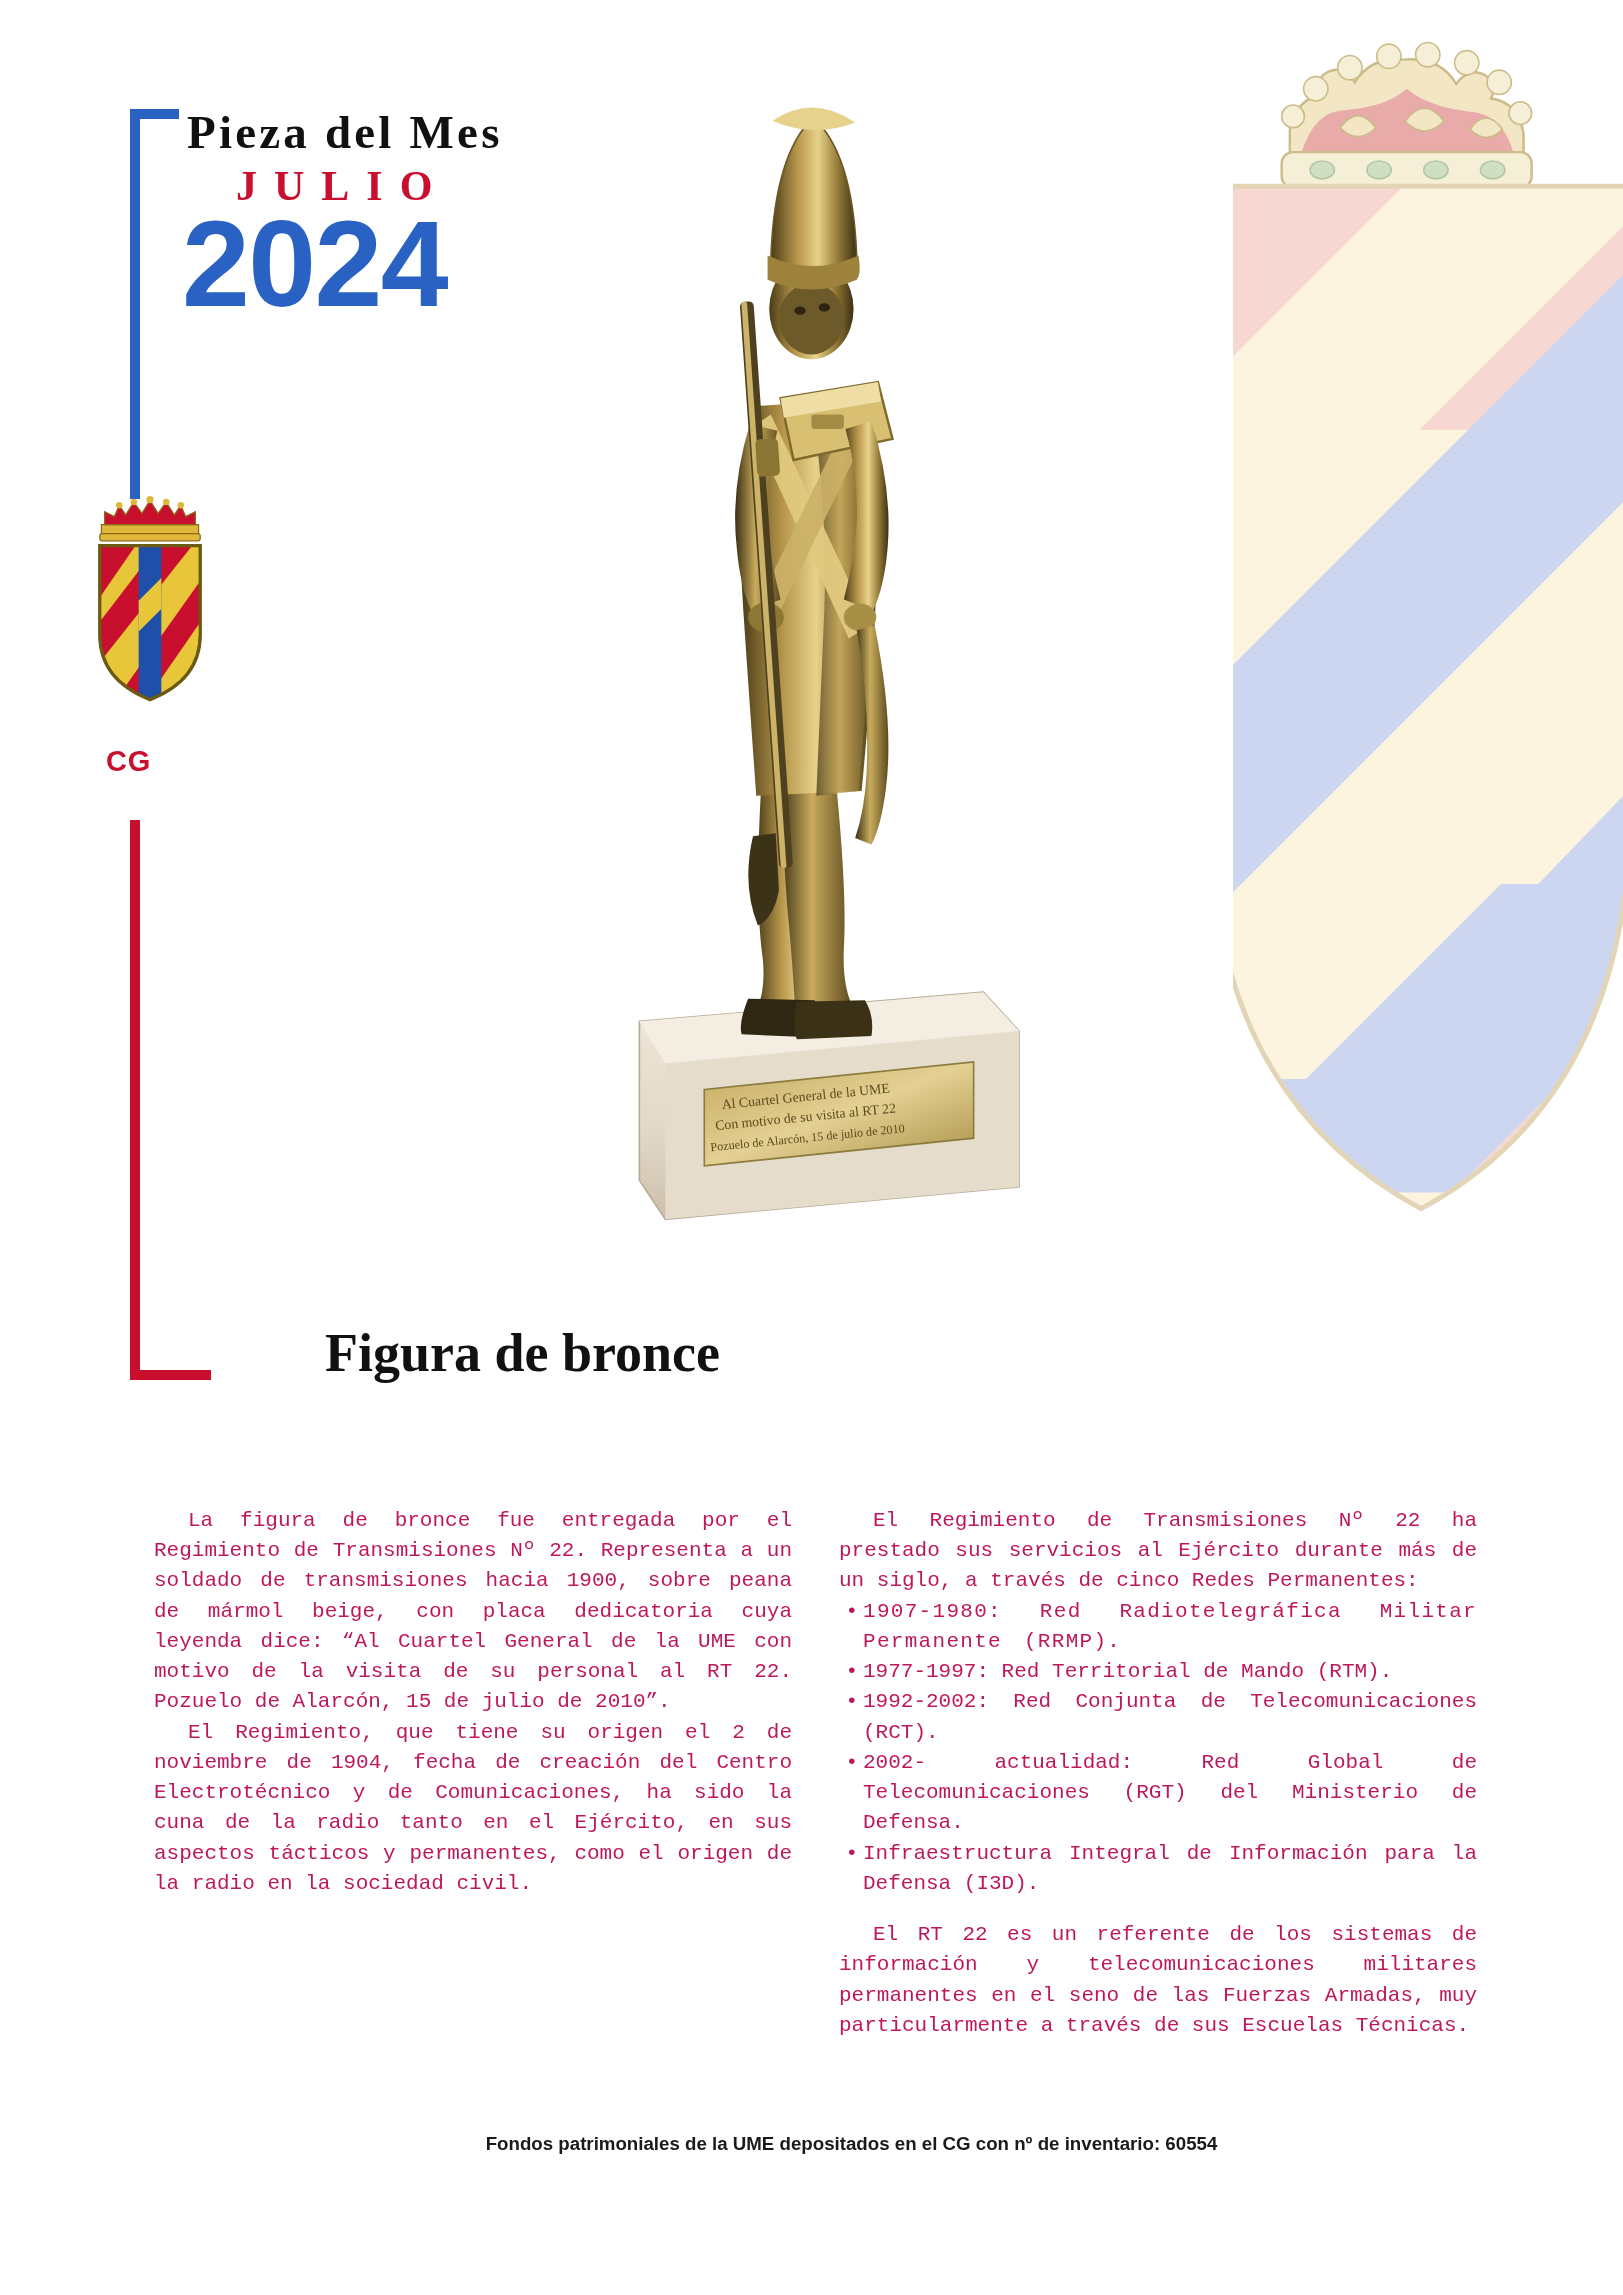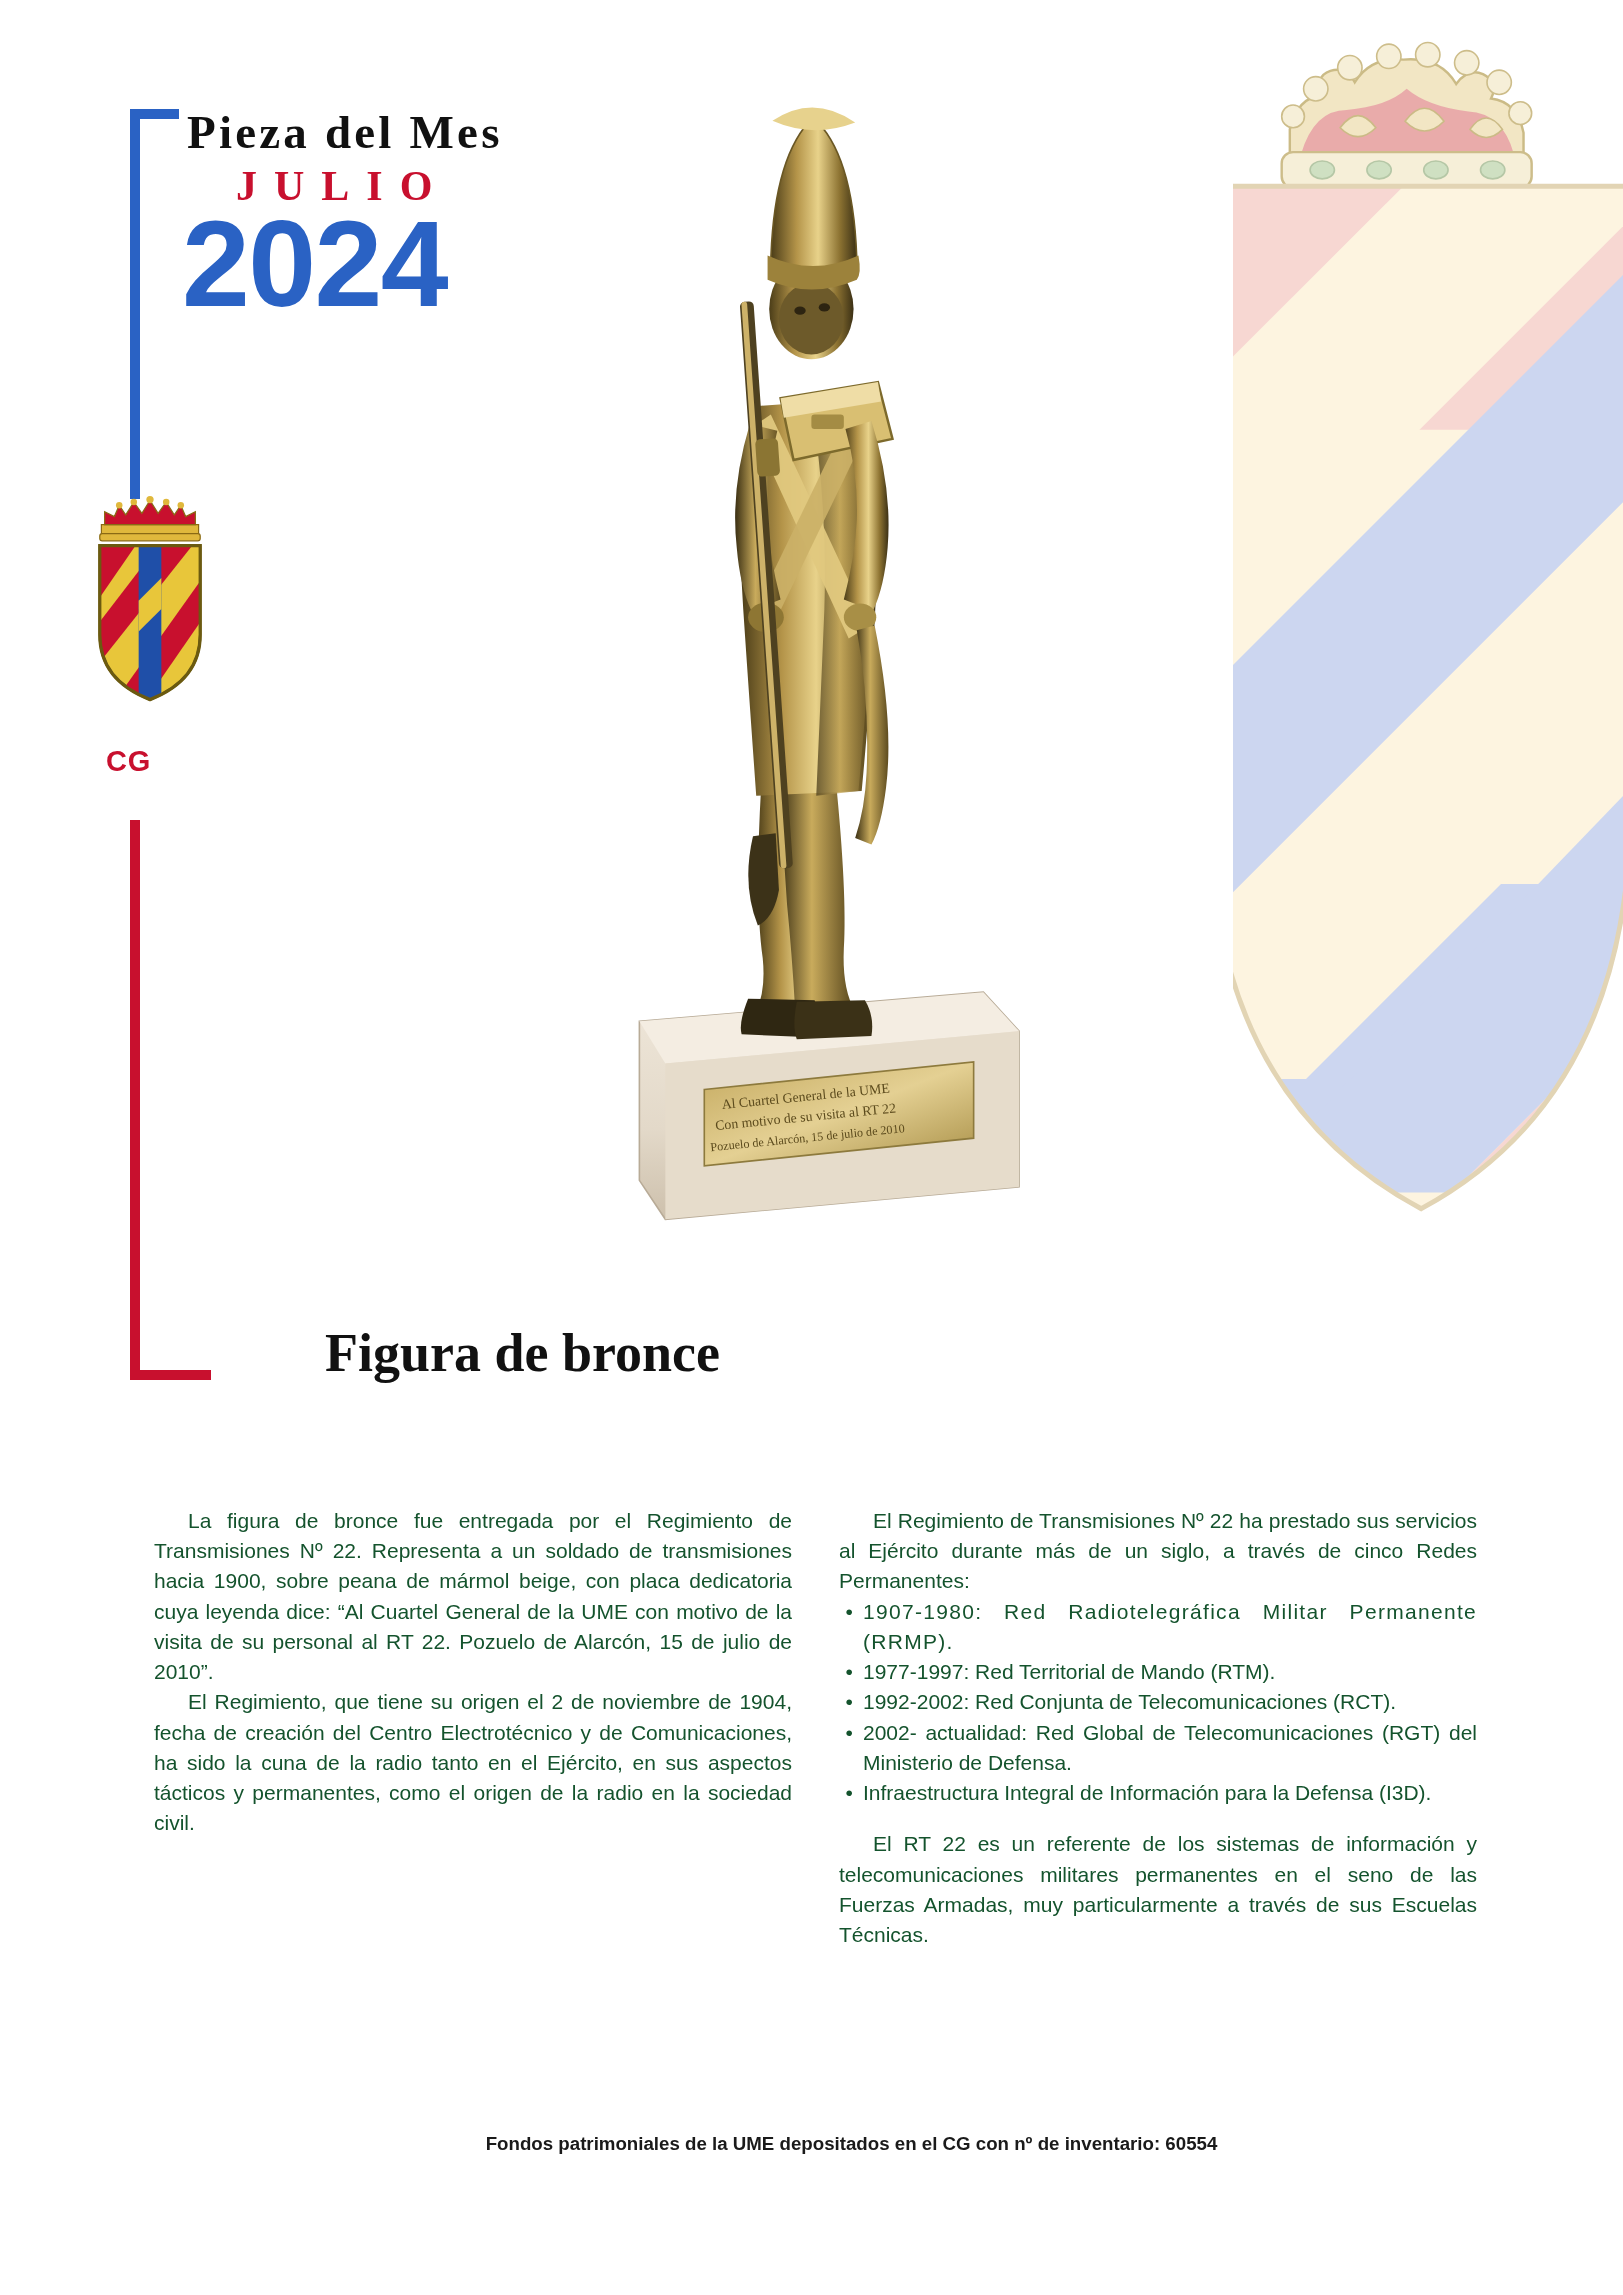--- a/index.html
+++ b/index.html
@@ -143,21 +143,22 @@
     left: 154px;
     top: 1506px;
     width: 1323px;
     display: flex;
     gap: 47px;
   }
   .col {
     width: 638px;
     font-size: 21px;
     line-height: 1.44;
-    color: #14532d;
+    color: #be185d;
+    font-family: Liberation Mono, monospace;
   }
   .col p {
     margin: 0 0 0 0;
     text-align: justify;
     text-indent: 0;
   }
   .col p.indent { text-indent: 34px; }
   .col p.spaced { margin-top: 21px; }
   .bullet-item {
     display: block;

